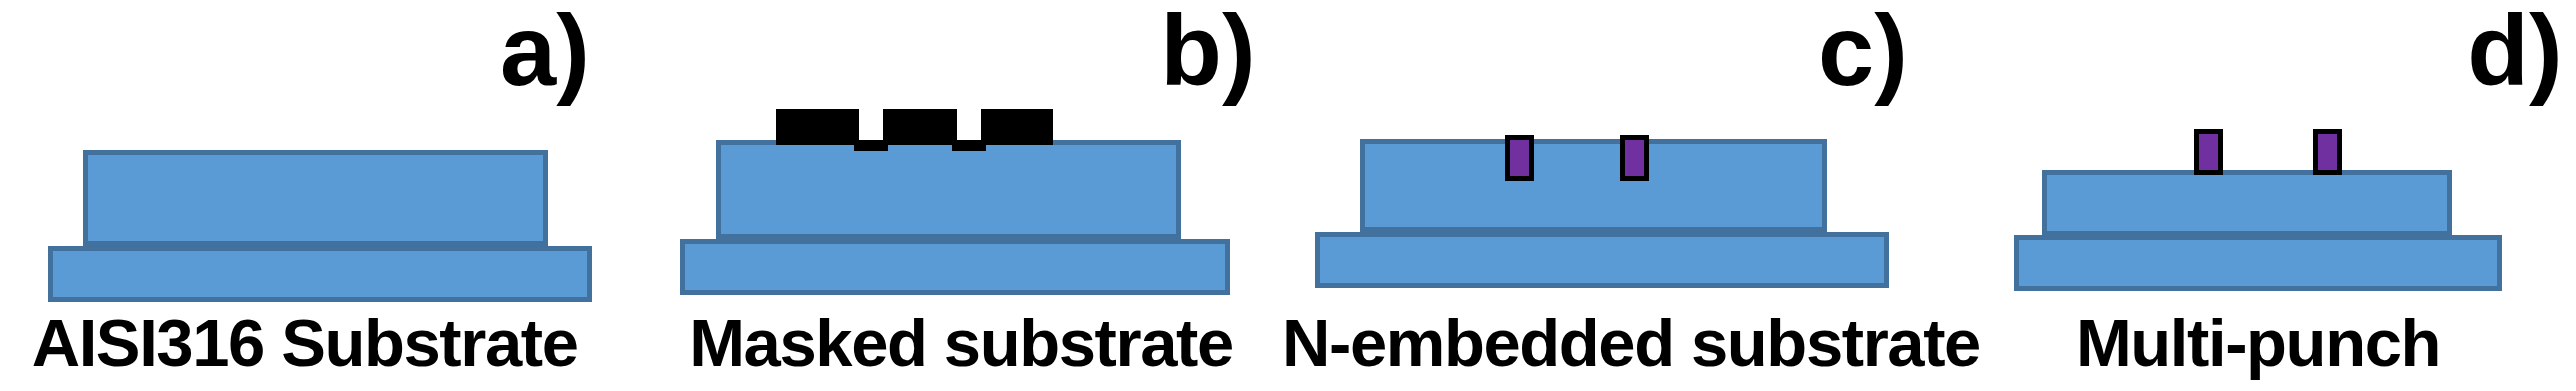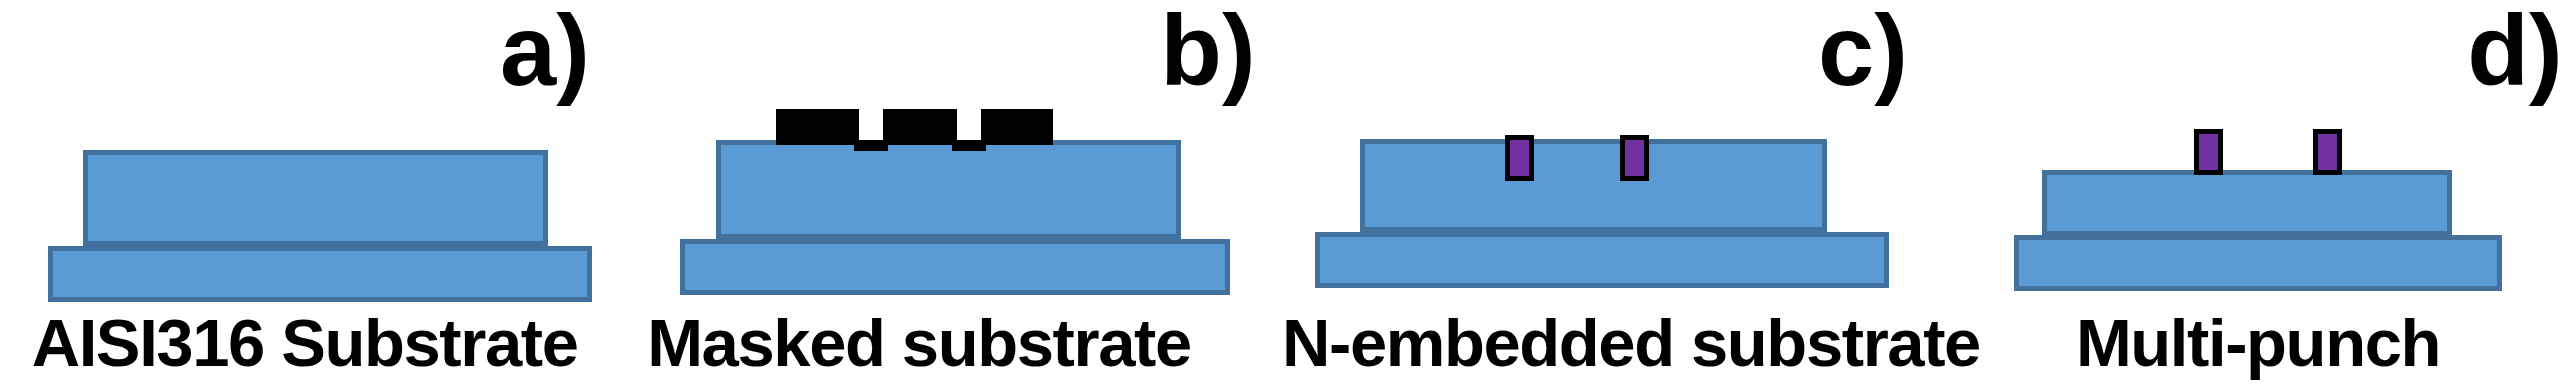--- a/index.html
+++ b/index.html
@@ -78,21 +78,21 @@
   <div class="caption" style="left:-16.4px;">AISI316 Substrate</div>
 
   <div class="panel-label" style="left:1101px;">b)</div>
   <div class="block base" style="left:680px;  top:239px; width:550px; height:56px;"></div>
   <div class="block top" style="left:716px; top:140px; width:465px; height:99px;"></div>
   <div class="maskbar" style="left:776px; top:109px; width:277px; height:36px;"></div>
   <div class="mask-foot" style="left:854px; top:140px; width:34px; height:10.7px;"></div>
   <div class="mask-foot" style="left:952px; top:140px; width:34px; height:10.7px;"></div>
   <div class="mask-opening" style="left:859px; top:109px; width:23.5px; height:31px;"></div>
   <div class="mask-opening" style="left:957px; top:109px; width:23.5px; height:31px;"></div>
-  <div class="caption" style="left:598px;">Masked substrate</div>
+  <div class="caption" style="left:640px;">Masked substrate</div>
 
   <div class="panel-label" style="left:1756px;">c)</div>
   <div class="block base" style="left:1315px; top:232px; width:574px; height:56px;"></div>
   <div class="block top" style="left:1360px; top:139px; width:467px; height:93px;"></div>
   <div class="implant" style="left:1505px; top:135px; width:29px; height:46px;"></div>
   <div class="implant" style="left:1620px; top:135px; width:29px; height:46px;"></div>
   <div class="caption" style="left:1282px;">N-embedded substrate</div>
 
   <div class="panel-label" style="left:2408px;">d)</div>
   <div class="block base" style="left:2014px; top:235px; width:488px; height:56px;"></div>

